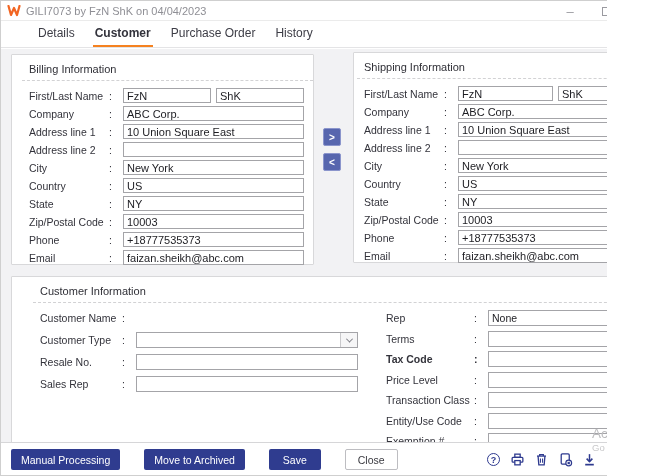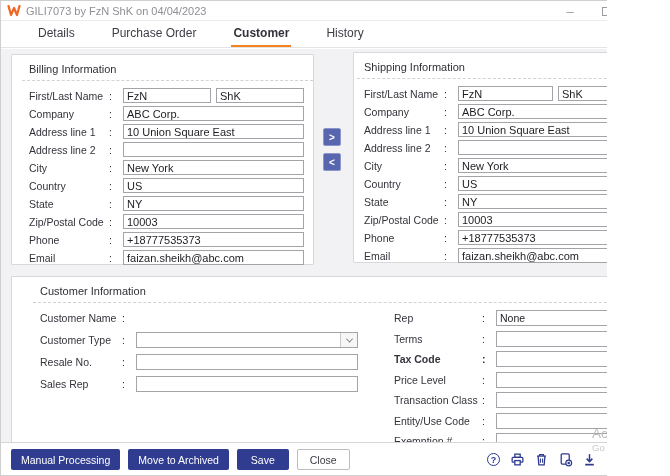--- a/index.html
+++ b/index.html
@@ -9,21 +9,21 @@
   
   .window { position:absolute; left:0; top:0; width:663px; height:476px; background:#fff; border:1px solid #cfcfcf; }
 
   .titlebar { position:relative; height:20px; background:#fff; border-bottom:1px solid #ebebeb; display:flex; align-items:center; padding-left:6px; }
   .titlebar .logo { width:14px; height:12px; margin-right:5px; }
   .titlebar .title { font-size:11px; color:#8f8f95; white-space:nowrap; }
   .win-controls { position:absolute; right:12px; top:0; height:20px; display:flex; align-items:center; gap:20px; }
   .wc { width:16px; height:16px; display:flex; align-items:center; justify-content:center; color:#9a9aa0; font-size:13px; cursor:default; }
   .wc .maxbox { width:9px; height:9px; border:1px solid #9a9aa0; }
 
-  .tabbar { height:27px; background:#fff; border-bottom:1px solid #e4e4e6; display:flex; align-items:flex-end; gap:33px; padding-left:35px; }
+  .tabbar { height:27px; background:#fff; border-bottom:1px solid #e4e4e6; display:flex; align-items:flex-end; gap:16px; padding-left:35px; }
   .tab { font-size:12px; color:#3d3d46; padding:6px 2px 7px; cursor:default; white-space:nowrap; }
   .tab.active { font-weight:bold; color:#33333c; border-bottom:2px solid #F58220; padding-bottom:5px; }
 
   .content { position:absolute; left:0; top:48px; width:661px; height:395px; background:#f2f2f4; }
 
   
   .grp { position:absolute; background:#fff; border:1px solid #d8d8da; border-radius:1px; padding:6px 9px 6px 17px; }
   .grp-title { font-size:11px; color:#2f2f36; padding:2px 0 5px 0; }
   .dash { border-bottom:1px dashed #d2d2d4; margin:0 -9px 7px -7px; }
 
@@ -45,21 +45,21 @@
   .select { flex:1; height:16px; border:1px solid #a4a4a8; background:#fff; display:flex; align-items:stretch; min-width:0; cursor:default; }
   .select .val { flex:1; font-size:10.5px; color:#1d1d22; padding:1px 3px 0; overflow:hidden; white-space:nowrap; }
   .sel-btn { width:17px; flex:none; background:#f6f6f7; border-left:1px solid #c9c9cc; display:flex; align-items:center; justify-content:center; }
   .chev { width:5px; height:5px; border-right:1.4px solid #7a7a82; border-bottom:1.4px solid #7a7a82; transform:rotate(45deg) translate(-1px,-1px); }
 
   
   .xfer { position:absolute; width:18px; height:18px; background:#5766AE; border:1px solid #8b95cc; border-radius:2px; color:#fff; font-size:10px; font-weight:bold; display:flex; align-items:center; justify-content:center; cursor:default; }
 
   
   .footer { position:absolute; left:0; bottom:0; width:661px; height:33px; background:#fff; border-top:1px solid #d6d6d8; }
-  .fbtns { position:absolute; left:10px; top:6px; display:flex; gap:8px; }
+  .fbtns { position:absolute; left:10px; top:6px; display:flex; gap:24px; }
   .btn { height:21px; border:none; border-radius:2px; background:#2F3C8F; color:#fff; font-family:"Liberation Sans",sans-serif; font-size:10.5px; padding:0 10px; display:flex; align-items:center; cursor:default; white-space:nowrap; }
   .btn.light { background:#fff; color:#3a3a40; border:1px solid #bdbdc1; padding:0 12px; }
 
   .ficons { position:absolute; right:4px; top:6px; height:21px; display:flex; align-items:center; gap:9px; }
   .ic { width:15px; height:15px; display:flex; align-items:center; justify-content:center; cursor:default; }
   .ic svg { display:block; }
   .help-circ { width:13px; height:13px; border:1.3px solid #2E3A8F; border-radius:50%; color:#2E3A8F; font-size:9px; font-weight:bold; display:flex; align-items:center; justify-content:center; }
   .vsep { width:1px; height:15px; background:#c4c4c8; }
   .nextbtn { width:18px; height:18px; background:#4C5CA8; border-radius:2px; color:#fff; font-weight:bold; font-size:11px; display:flex; align-items:center; justify-content:center; cursor:default; }
 
@@ -92,22 +92,22 @@
             <span class="maxbox"></span>
           </span>
         <span class="wc">
             <span>×</span>
           </span>
       </div>
     </div>
 
     <div class="tabbar">
       <span class="tab">Details</span>
+      <span class="tab active">Customer</span>
       <span class="tab">Purchase Order</span>
-      <span class="tab active">Customer</span>
       <span class="tab">History</span>
     </div>
 
     <div class="content">
 
       <div class="grp" style="left:10px; top:5px; width:303px; height:211px;">
         <div class="grp-title">Billing Information</div>
         <div class="dash"></div>
 
         <div class="frow">
@@ -255,21 +255,21 @@
               <span class="fcolon">:</span>
               <input class="finput" value="" style="">
             </div>
             <div class="crow">
               <span class="flabel">Sales Rep</span>
               <span class="fcolon">:</span>
               <input class="finput" value="" style="">
             </div>
           </div>
 
-          <div style="flex:1; margin-left:36px;">
+          <div style="flex:1; margin-left:28px;">
             <div class="crow-r">
               <span class="flabel">Rep</span>
               <span class="fcolon">:</span>
               <div class="select">
                 <span class="val">None</span>
                 <span class="sel-btn">
                     <span class="chev"></span>
                   </span>
               </div>
             </div>

